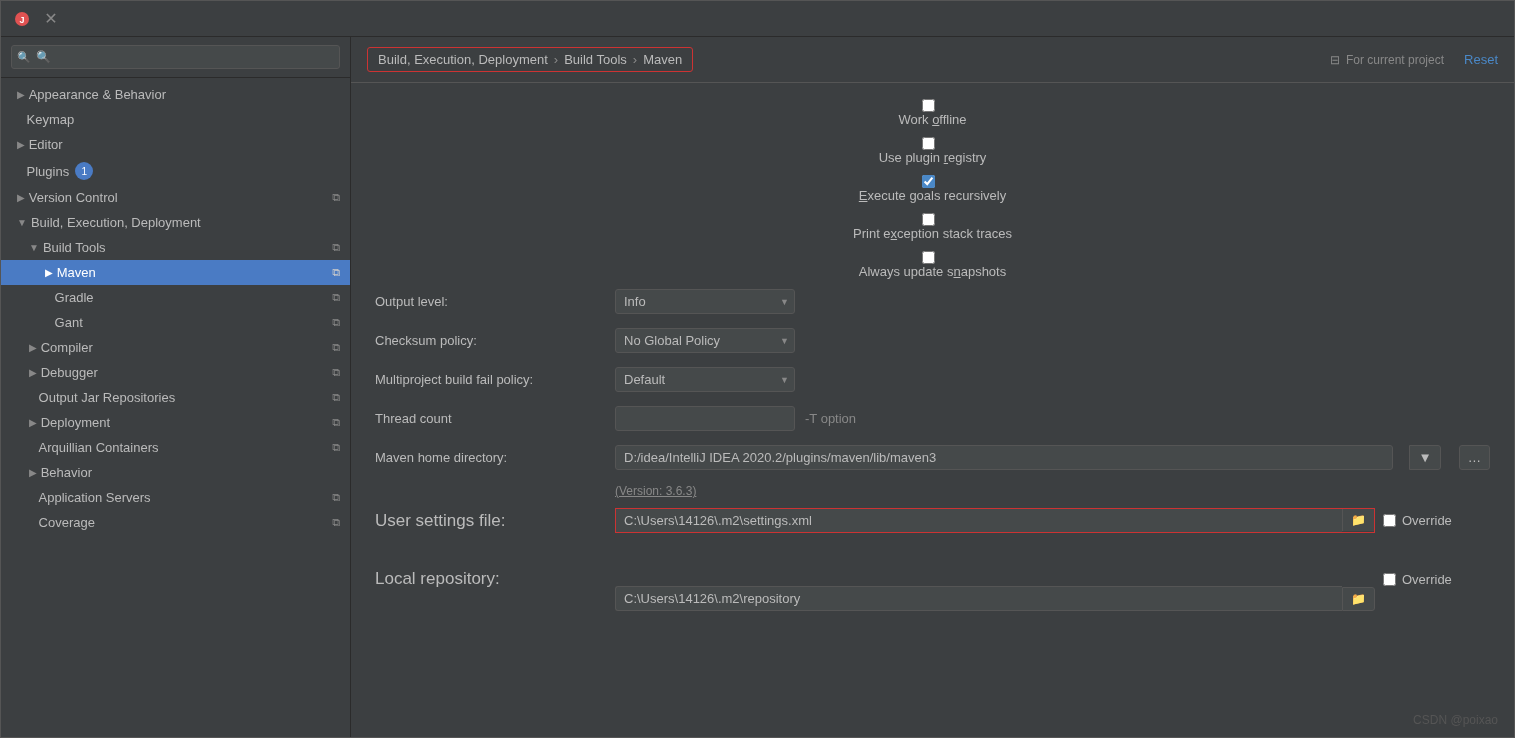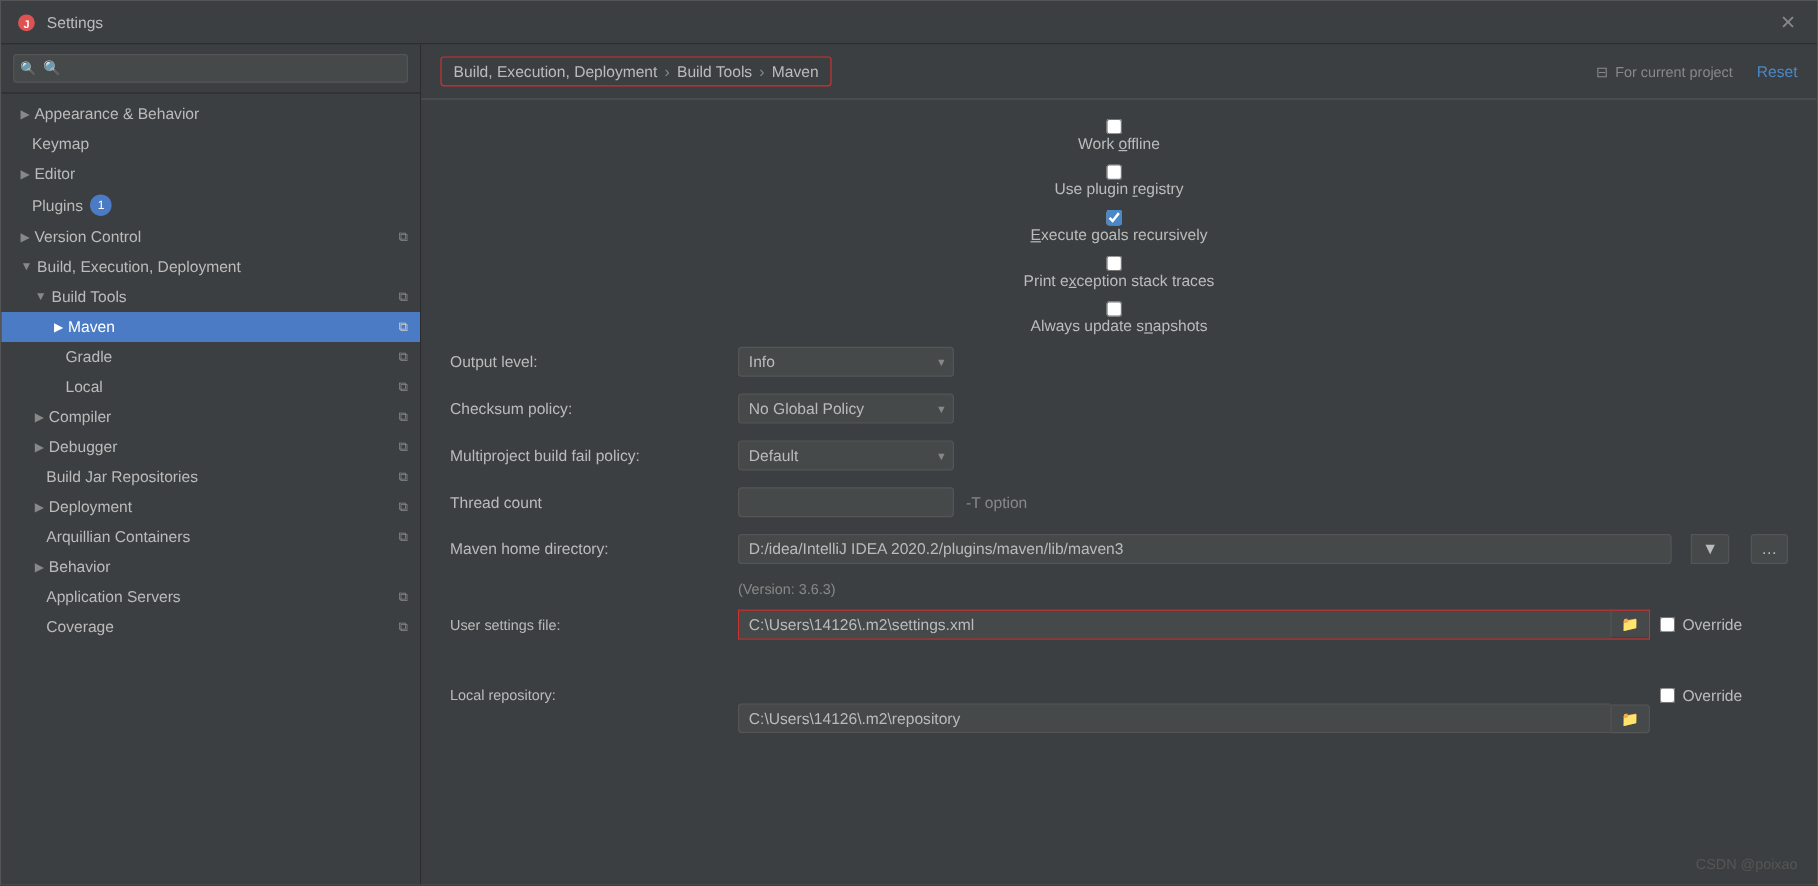--- a/index.html
+++ b/index.html
@@ -283,30 +283,31 @@
       padding: 4px 8px;
       cursor: pointer;
       border-radius: 3px;
       margin-left: 2px;
     }
     .version-text {
       color: #888;
       font-size: 12px;
       margin-left: 240px;
       margin-bottom: 10px;
+      text-decoration: underline;
     }
     .file-row {
       display: flex;
       align-items: center;
       margin-bottom: 14px;
     }
     .file-row-label {
       width: 240px;
       color: #bbb;
-      font-size: 12px;
+      font-size: 17px;
       flex-shrink: 0;
     }
     .file-input-wrapper {
       flex: 1;
       display: flex;
       align-items: flex-start;
       border: 1px solid #cc3333;
       border-radius: 0;
       overflow: hidden;
       max-width: 760px;
@@ -384,21 +385,20 @@
 
 <div class="window">
 
   <div class="titlebar">
     <div class="titlebar-icon">
       <svg width="16" height="16" viewBox="0 0 16 16">
         <circle cx="8" cy="8" r="7" fill="#e05252"></circle>
         <text x="8" y="12" text-anchor="middle" fill="white" font-size="9" font-weight="bold">J</text>
       </svg>
     </div>
-    <span class="titlebar-title">Settings</span>
     <div class="titlebar-close">✕</div>
   </div>
 
   <div class="main-content">
 
     <div class="sidebar">
       <div class="search-box">
         <div class="search-wrapper">
           <span class="search-icon-inner">🔍</span>
           <input class="search-input" type="text" placeholder="🔍" style="">
@@ -442,36 +442,36 @@
           <span>Maven</span>
           <span class="item-icon">⧉</span>
         </div>
         <div class="sidebar-item indent-2">
           <span class="arrow">&nbsp;&nbsp;</span>
           <span>Gradle</span>
           <span class="item-icon">⧉</span>
         </div>
         <div class="sidebar-item indent-2">
           <span class="arrow">&nbsp;&nbsp;</span>
-          <span>Local</span>
+          <span>Gant</span>
           <span class="item-icon">⧉</span>
         </div>
         <div class="sidebar-item indent-1">
           <span class="arrow">▶</span>
           <span>Compiler</span>
           <span class="item-icon">⧉</span>
         </div>
         <div class="sidebar-item indent-1">
           <span class="arrow">▶</span>
           <span>Debugger</span>
           <span class="item-icon">⧉</span>
         </div>
         <div class="sidebar-item indent-1">
           <span class="arrow">&nbsp;&nbsp;</span>
-          <span>Build Jar Repositories</span>
+          <span>Output Jar Repositories</span>
           <span class="item-icon">⧉</span>
         </div>
         <div class="sidebar-item indent-1">
           <span class="arrow">▶</span>
           <span>Deployment</span>
           <span class="item-icon">⧉</span>
         </div>
         <div class="sidebar-item indent-1">
           <span class="arrow">&nbsp;&nbsp;</span>
           <span>Arquillian Containers</span>

